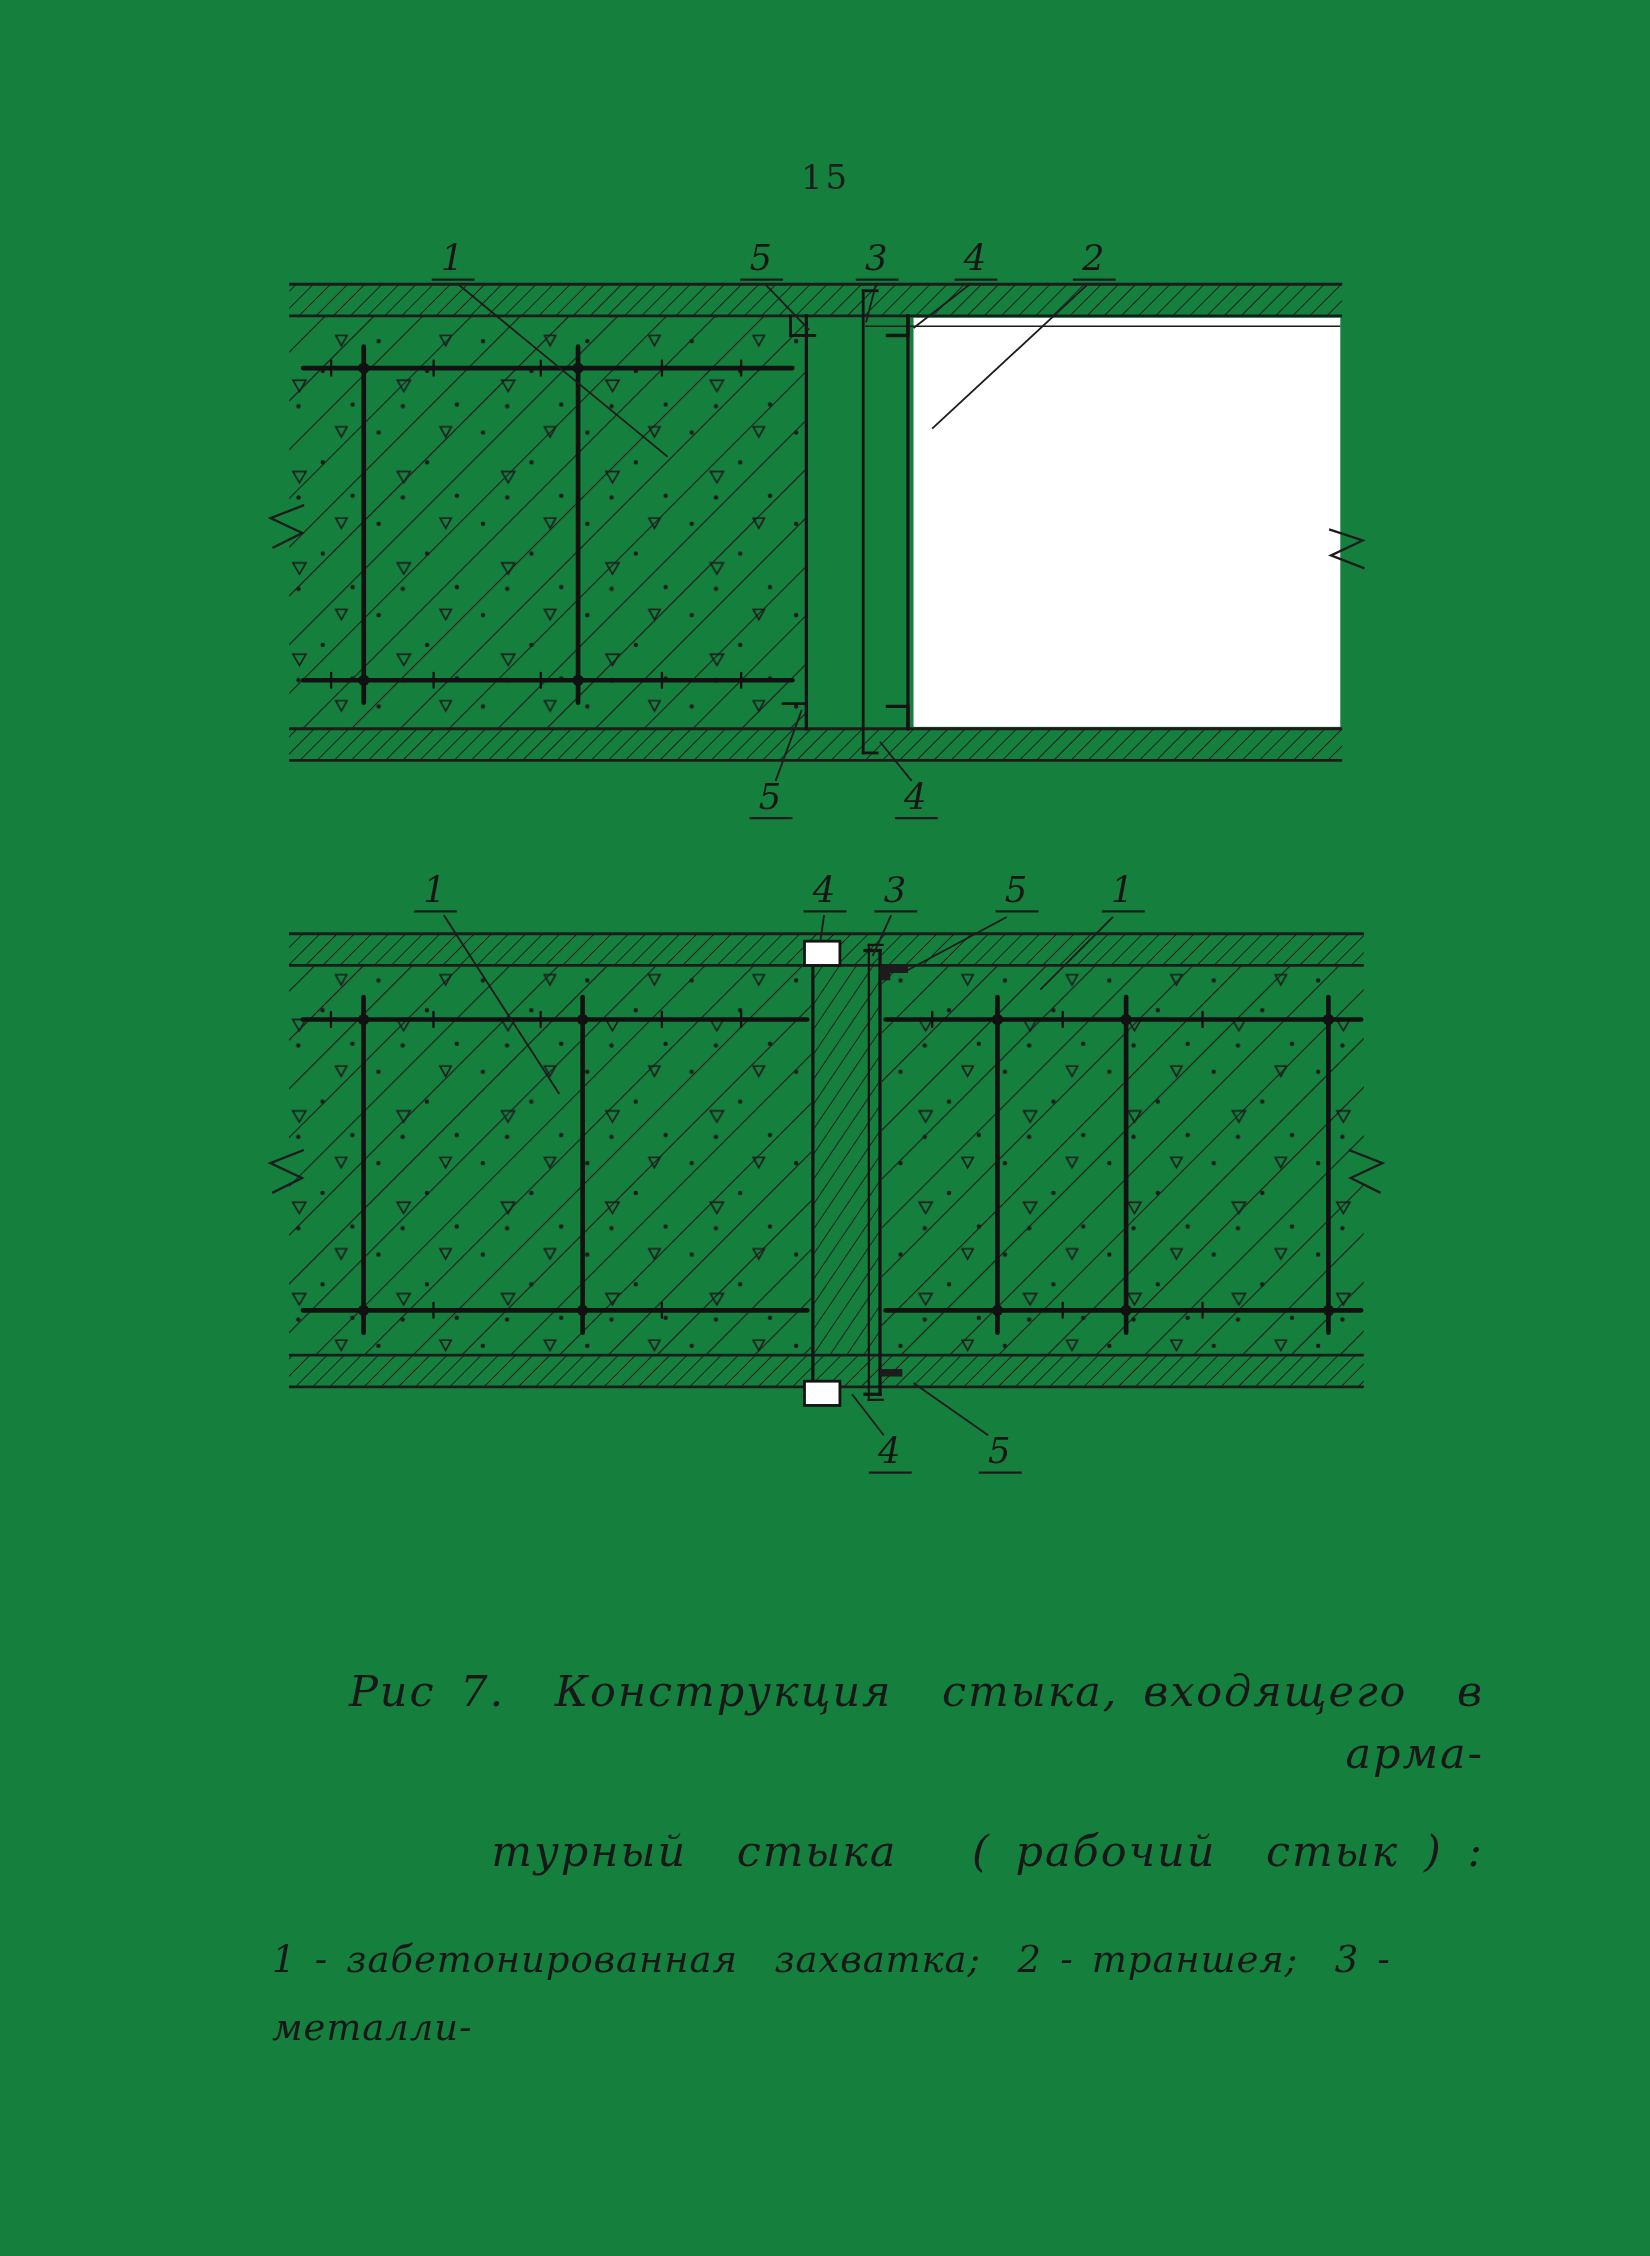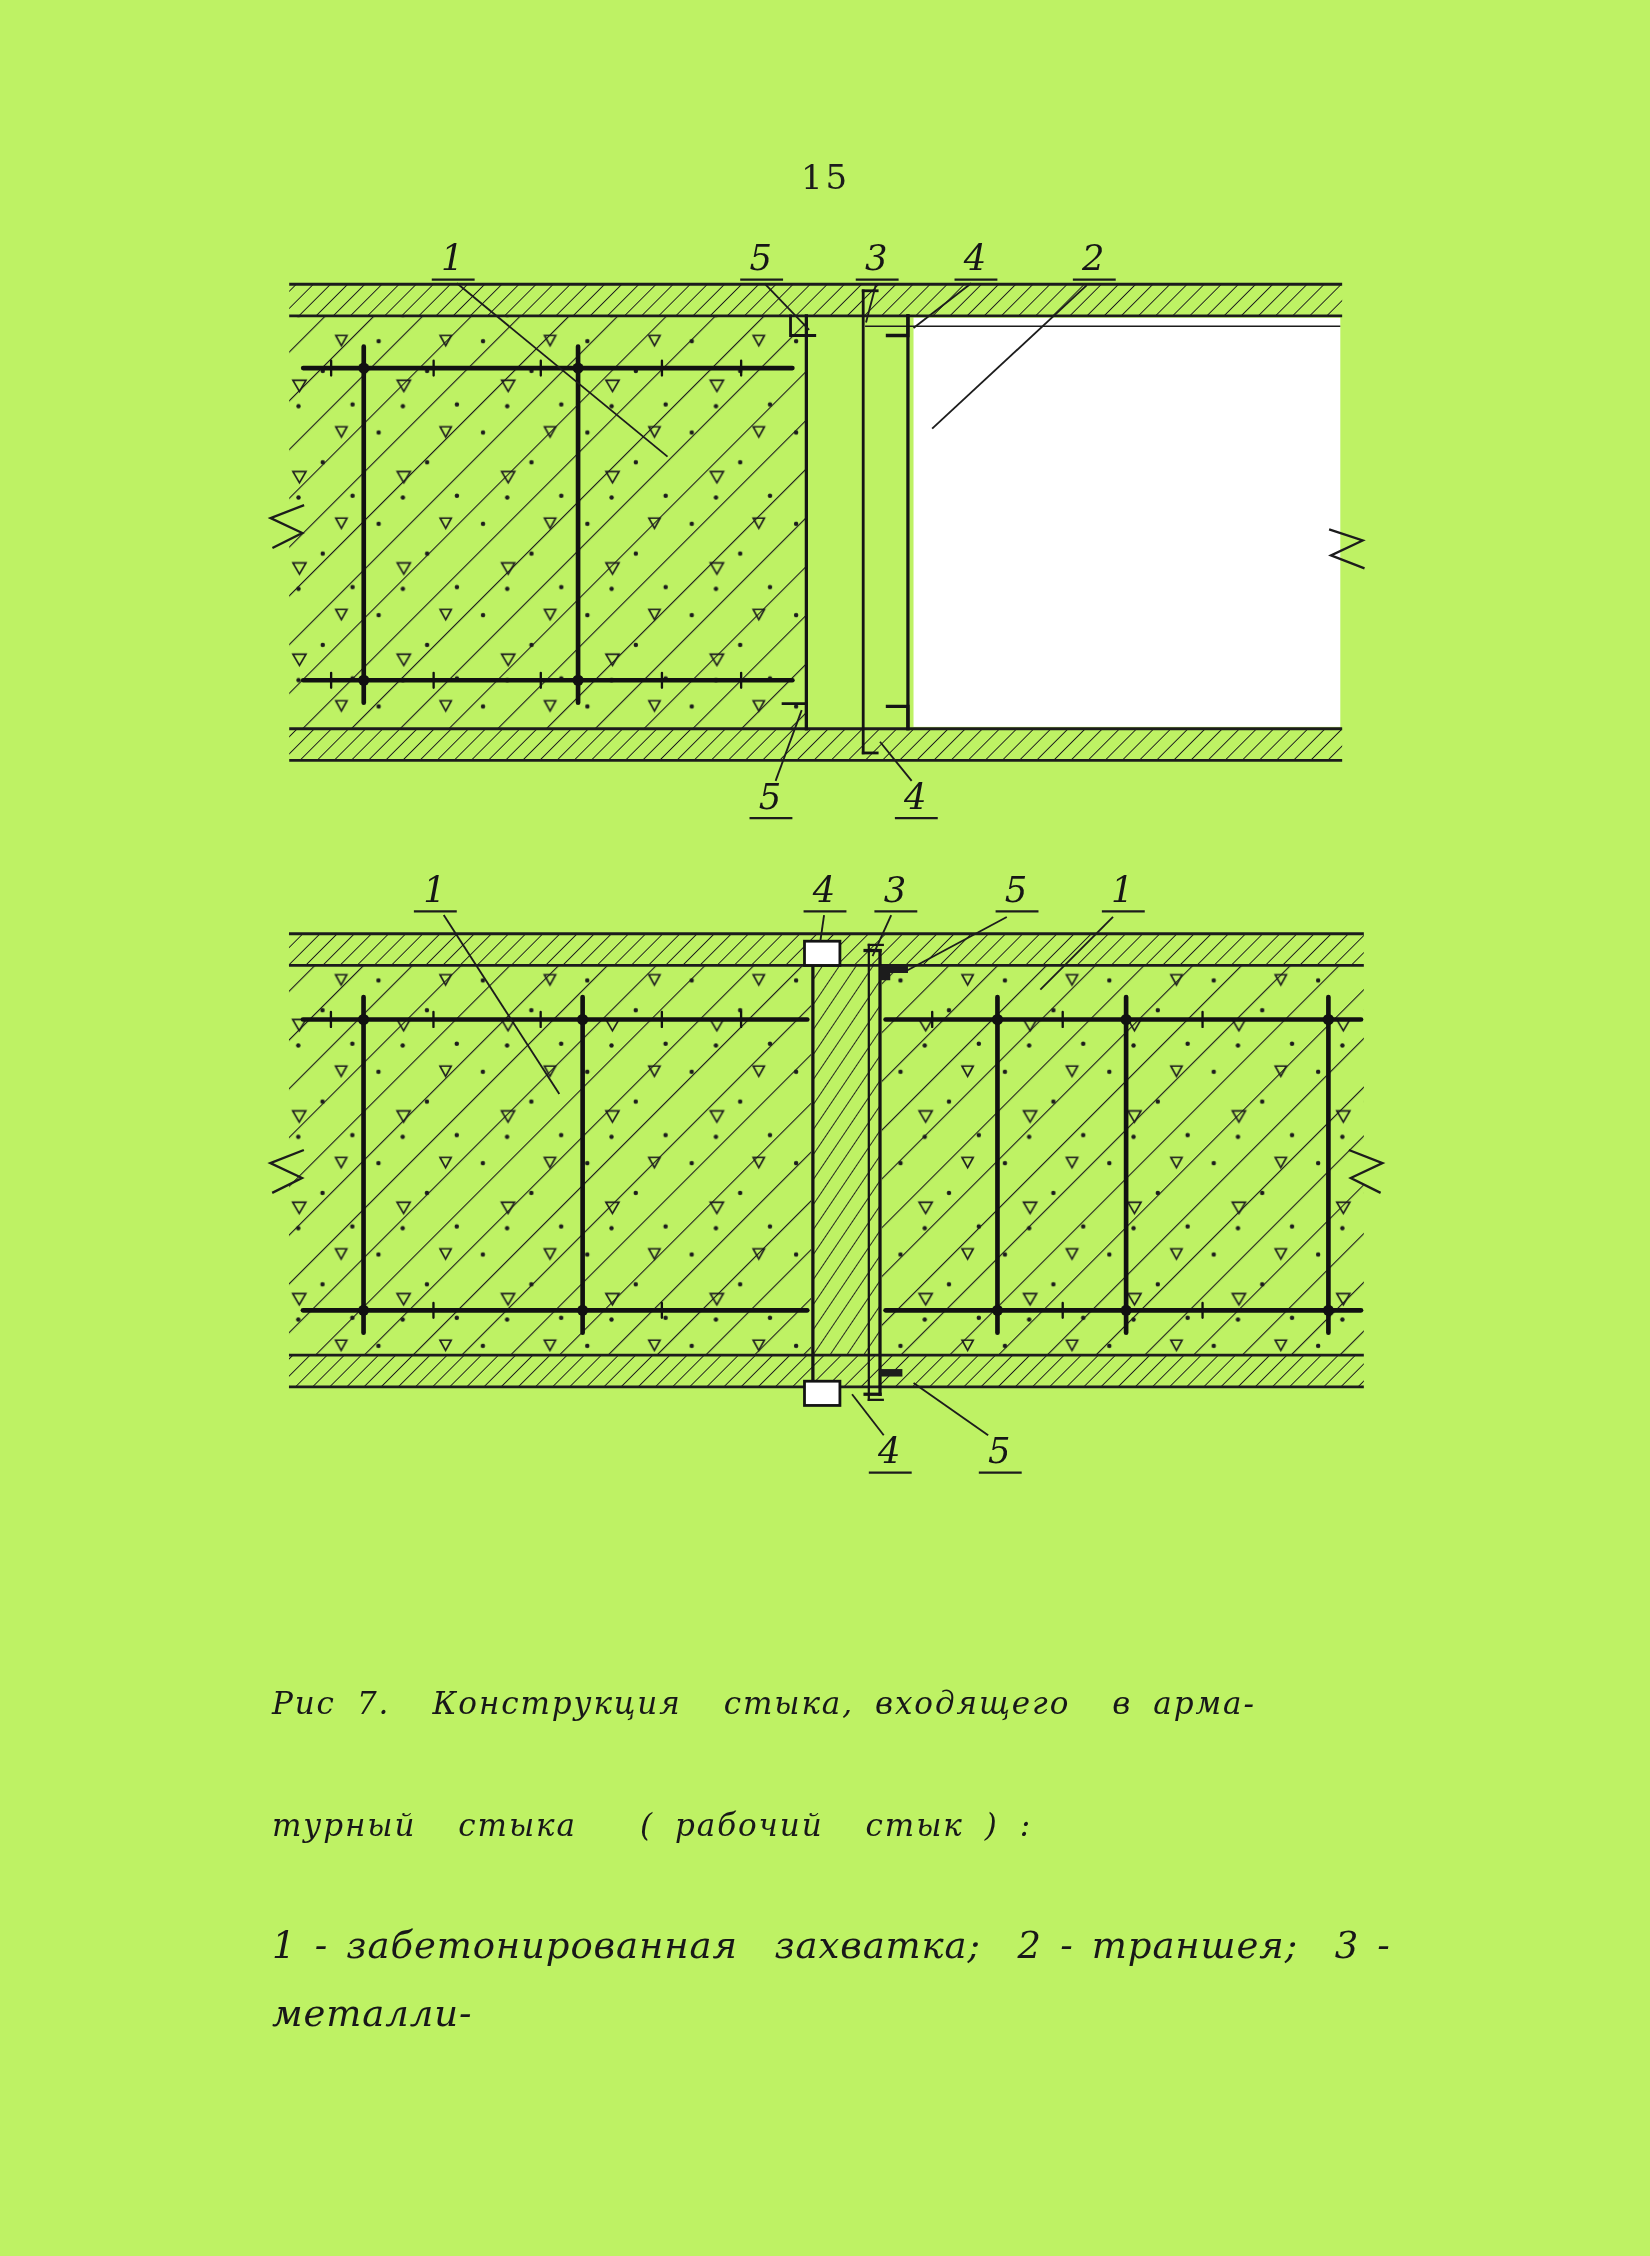--- a/index.html
+++ b/index.html
@@ -3,32 +3,32 @@
 <meta charset="utf-8">
 <style>
   * { margin:0; padding:0; box-sizing:border-box; }
   html,body { background:#ffffff; }
   body {
     width:1651px; height:2257px;
     position:relative;
     font-family:"DejaVu Serif", serif;
     color:#1c1c1c;
   }
-  .page { position:absolute; inset:0; background:#bef264; overflow:hidden; }
+  .page { position:absolute; inset:0; background:#15803d; overflow:hidden; }
   .page-number {
     position:absolute; top:157px; left:0; width:100%;
     text-align:center; font-size:34px; letter-spacing:2.8px;
   }
   .diagram { position:absolute; }
   .caption {
     position:absolute; left:272px; top:1624px; width:1212px;
     font-style:italic; white-space:pre-wrap; color:#181818;
   }
   .cap-line { display:block; }
-  .cap-big   { font-size:31px; line-height:86px; letter-spacing:1.9px; word-spacing:9.3px; }
+  .cap-big   { font-size:43px; line-height:62px; letter-spacing:1.9px; word-spacing:9.3px;text-align:right; }
   .cap-small { font-size:37px; line-height:68px; letter-spacing:0.9px; word-spacing:5.6px; }
   .cap-gap   { margin-top:7.5px; }
   svg text.callout {
     font-family:"DejaVu Serif", serif;
     font-style:italic;
     font-size:38px;
     fill:#161616;
   }
 </style>
 </head>

